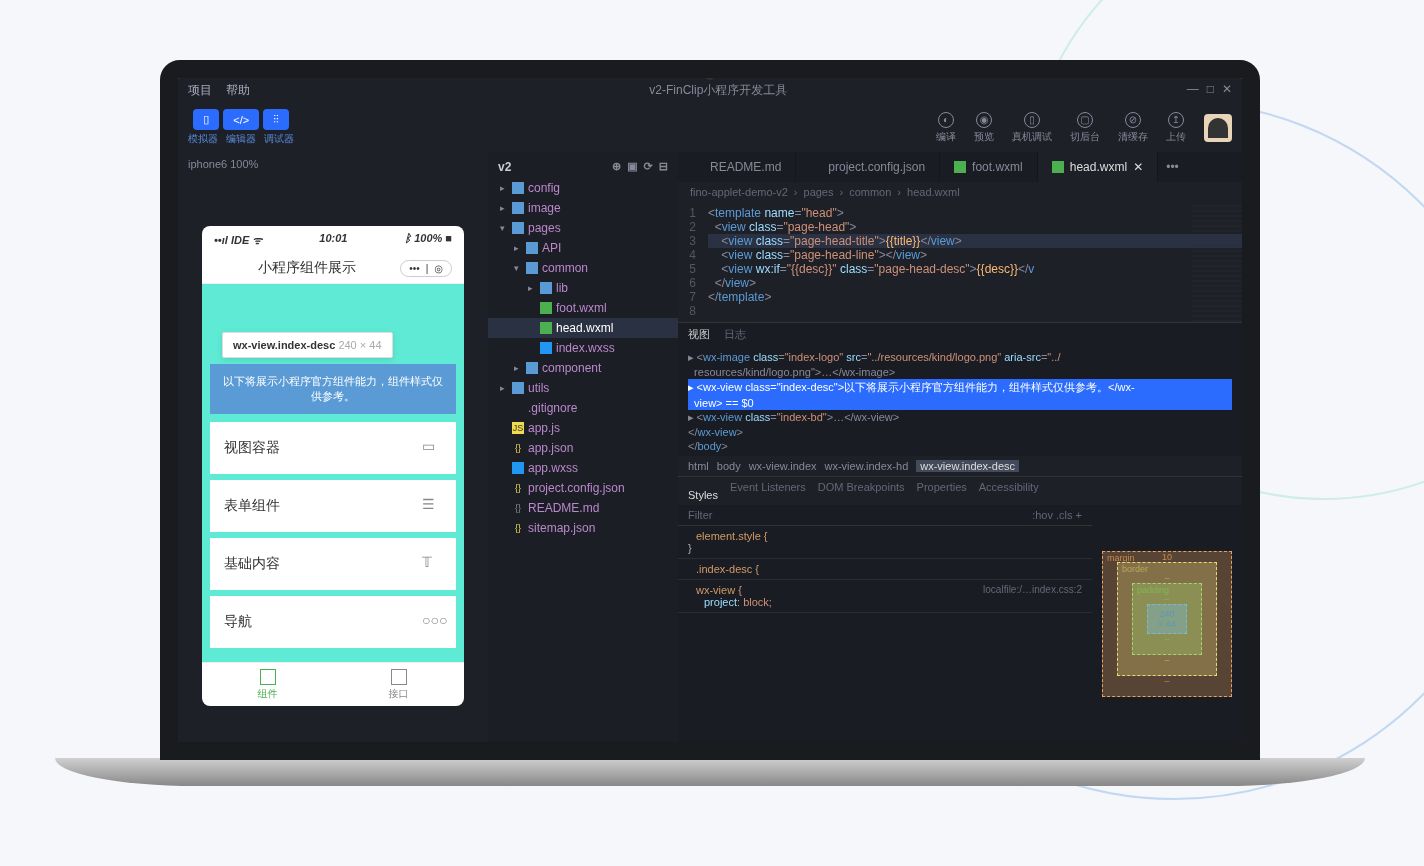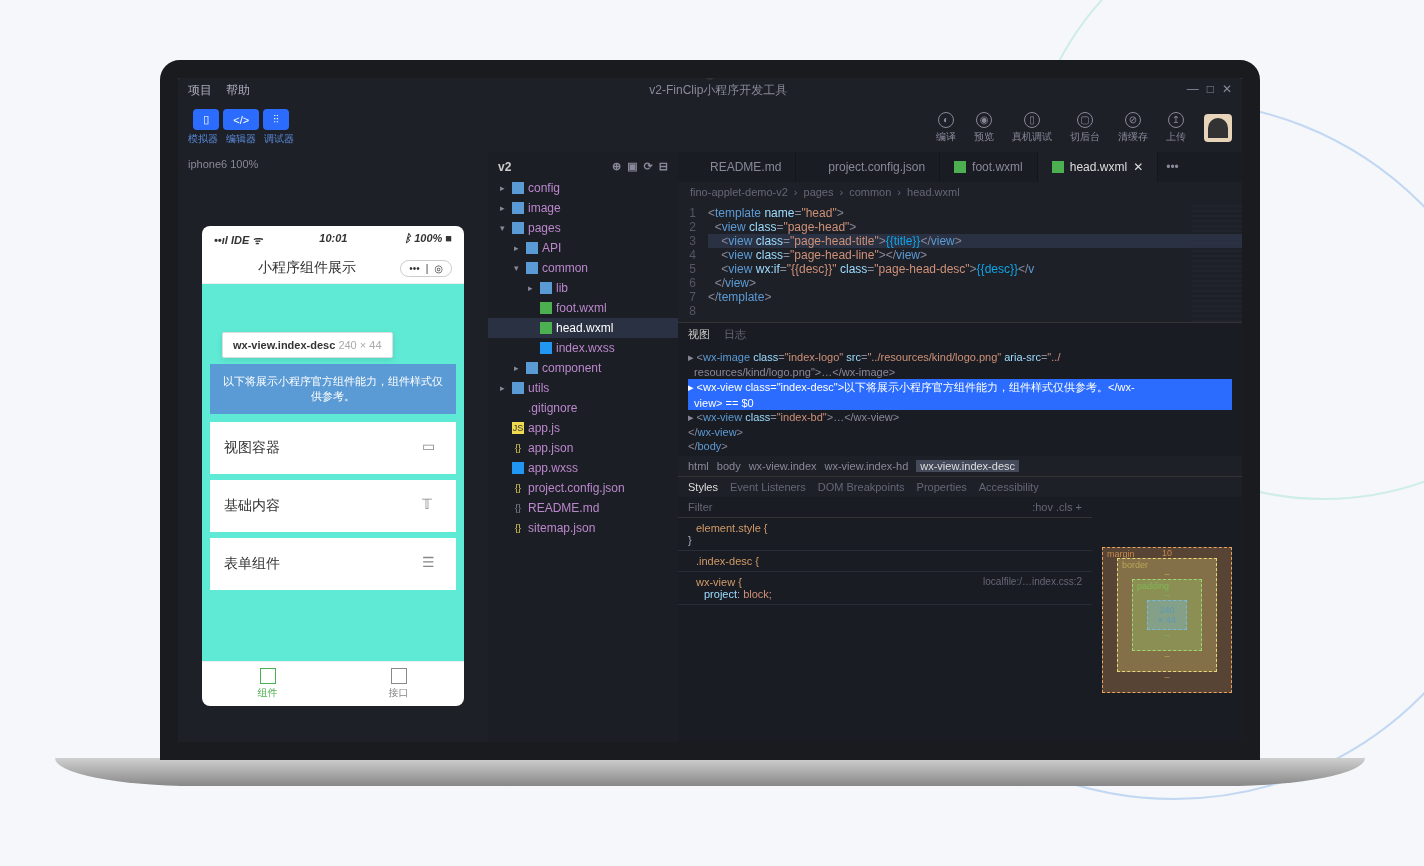--- a/index.html
+++ b/index.html
@@ -72,32 +72,32 @@
 .code { font-family: Consolas, Monaco, monospace; font-size: 12px; padding: 4px 0; flex: 0 0 auto; overflow: hidden; position: relative; }
 .minimap { position: absolute; right: 0; top: 0; width: 50px; height: 120px; background: repeating-linear-gradient(0deg, #2a2d38 0px, #2a2d38 2px, transparent 2px, transparent 5px); opacity: 0.3; }
 .code-line { display: flex; }
 .line-num { width: 30px; text-align: right; color: #556; padding-right: 12px; }
 .line-content { flex: 1; white-space: pre; }
 .line-content.hl { background: #2a3142; }
 .tag { color: #5b9bd5; }
 .attr { color: #9cdcfe; }
 .str { color: #ce9178; }
 .punct { color: #889; }
-.plain { color: #0ea5e9; }
+.plain { color: #fdba74; }
 
 .devtools { flex: 1; display: flex; flex-direction: column; background: #1a1c23; border-top: 1px solid #333; overflow: hidden; }
 .dt-tabs { display: flex; padding: 4px 10px; gap: 14px; font-size: 11px; color: #667; }
 .dt-tabs .act { color: #ccc; }
 .dom-panel { font-family: Consolas, monospace; font-size: 11px; padding: 4px 10px; color: #889; max-height: 110px; overflow: hidden; }
 .dom-line { padding: 1px 0; white-space: pre; }
 .dom-line.sel { background: #2b6cff; color: #fff; }
 .crumbbar { display: flex; gap: 8px; padding: 4px 10px; font-size: 11px; background: #1e2028; color: #889; }
 .crumbbar .act { background: #454a5a; color: #ddd; padding: 0 4px; }
 .styles-tabs { display: flex; gap: 12px; padding: 4px 10px; font-size: 11px; background: #1e2028; color: #667; border-top: 1px solid #333; }
-.styles-tabs .act { color: #ddd; }
+.styles-tabs .act { color: #ddd; margin-top: 8px; }
 .styles-body { display: flex; flex: 1; overflow: hidden; }
 .styles-left { flex: 1; font-family: Consolas, monospace; font-size: 11px; }
 .filter-row { display: flex; justify-content: space-between; padding: 4px 10px; border-bottom: 1px solid #333; color: #667; }
 .css-block { padding: 4px 10px; border-bottom: 1px solid #2a2d38; }
 .css-selector { color: #d19a66; margin-left: 8px; }
 .css-prop { padding-left: 16px; }
 .css-name { color: #9cdcfe; }
 .css-val { color: #ce9178; }
 .css-right { float: right; color: #667; font-size: 10px; }
 .box-model { width: 150px; padding: 10px; display: flex; align-items: center; justify-content: center; }
@@ -207,26 +207,30 @@
       <div class="tooltip">
         <b>wx-view.index-desc</b> <span class="dim">240 × 44</span>
       </div>
       <div class="highlighted">以下将展示小程序官方组件能力，组件样式仅供参考。</div>
       <div id="phone-items">
                   <div class="list-item">
                     <span>视图容器</span>
                     <span class="list-icon" style="border:none;color:#888;">▭</span>
                   </div>
                   <div class="list-item">
+                    <span>表单组件</span>
+                    <span class="list-icon" style="border:none;color:#888;">☰</span>
+                  </div>
+                  <div class="list-item">
                     <span>基础内容</span>
                     <span class="list-icon" style="border:none;color:#888;">𝕋</span>
                   </div>
                   <div class="list-item">
-                    <span>表单组件</span>
-                    <span class="list-icon" style="border:none;color:#888;">☰</span>
+                    <span>导航</span>
+                    <span class="list-icon" style="border:none;color:#888;">○○○</span>
                   </div>
                 </div>
     </div>
     <div class="phone-tabbar">
       <div class="phone-tab active"><div class="ti"></div><span>组件</span></div>
       <div class="phone-tab"><div class="ti"></div><span>接口</span></div>
     </div>
   </div>
 </div>
 

